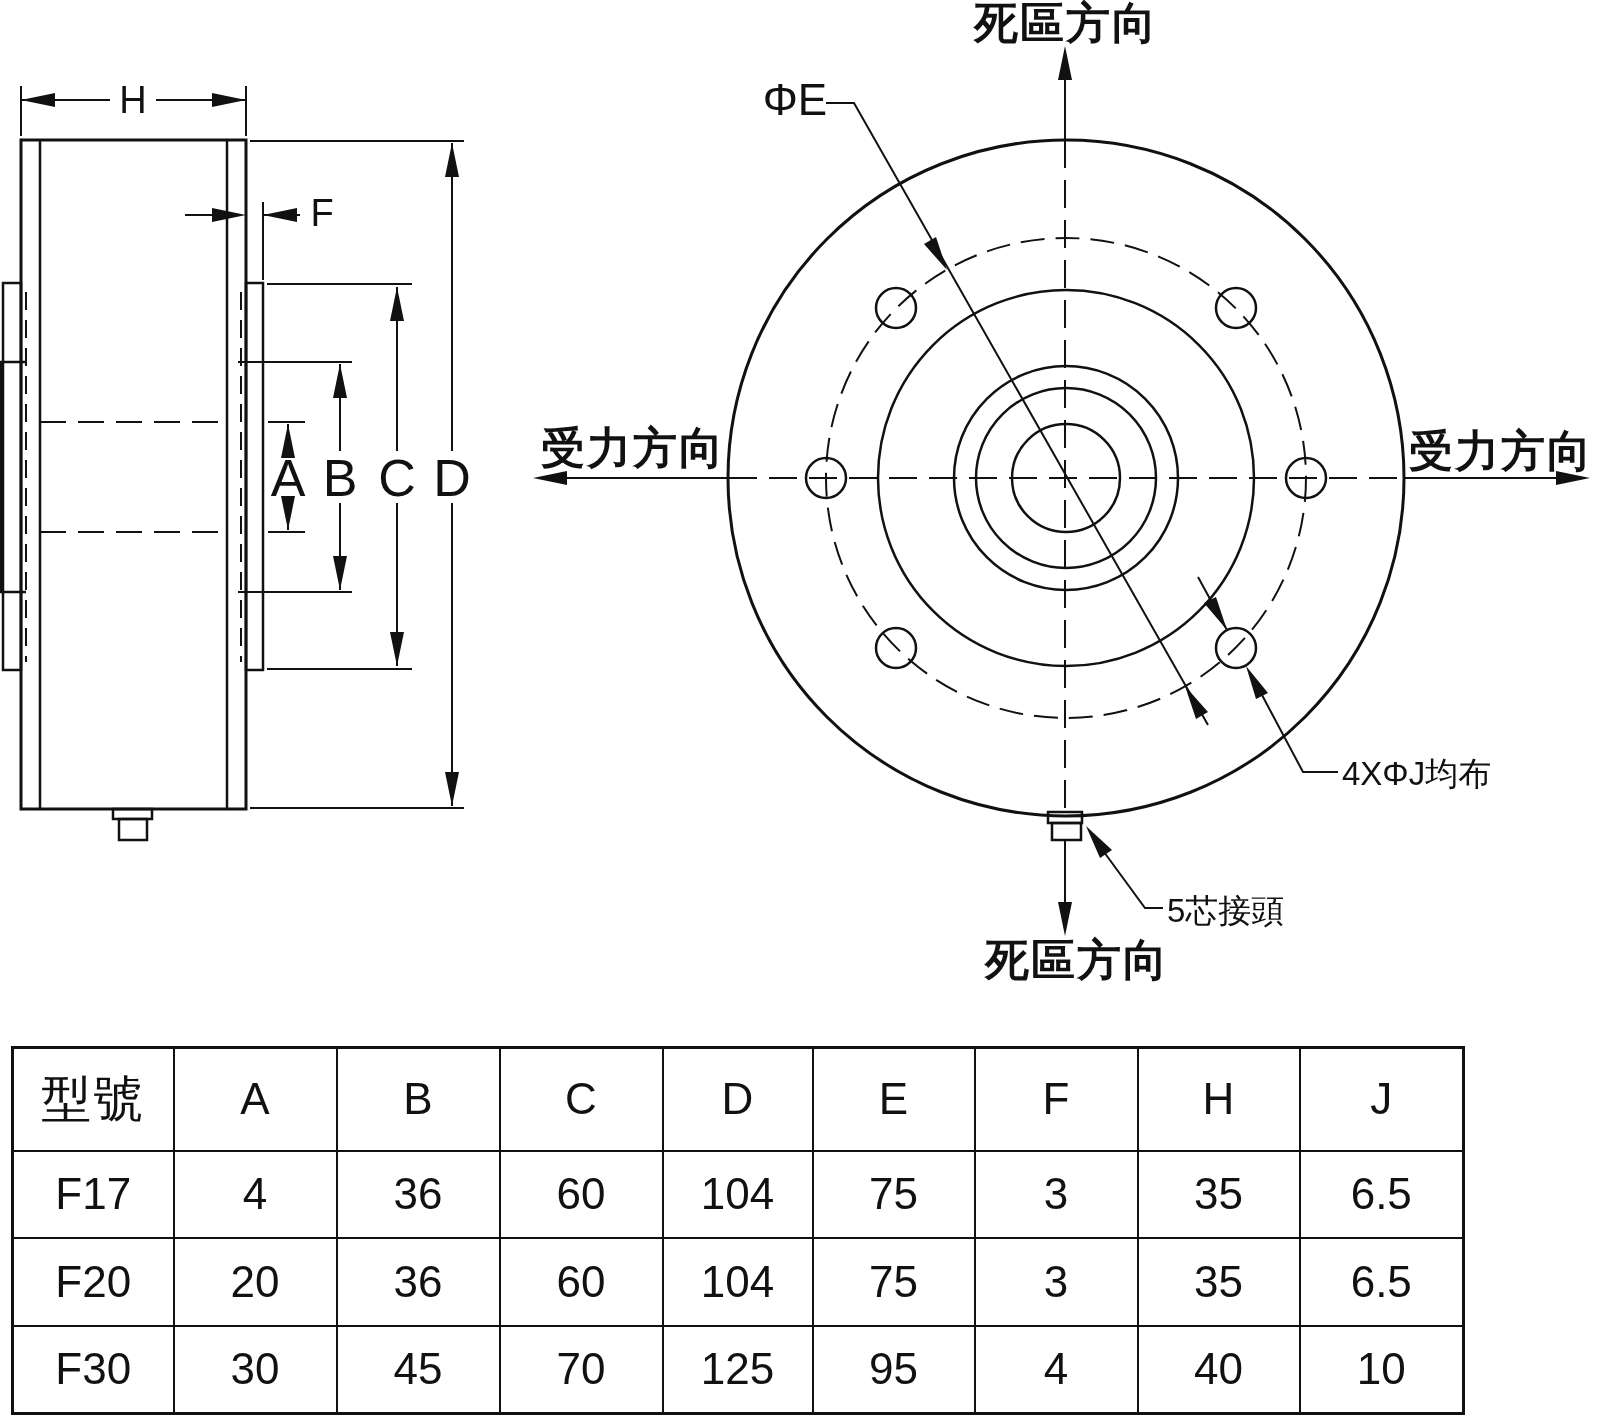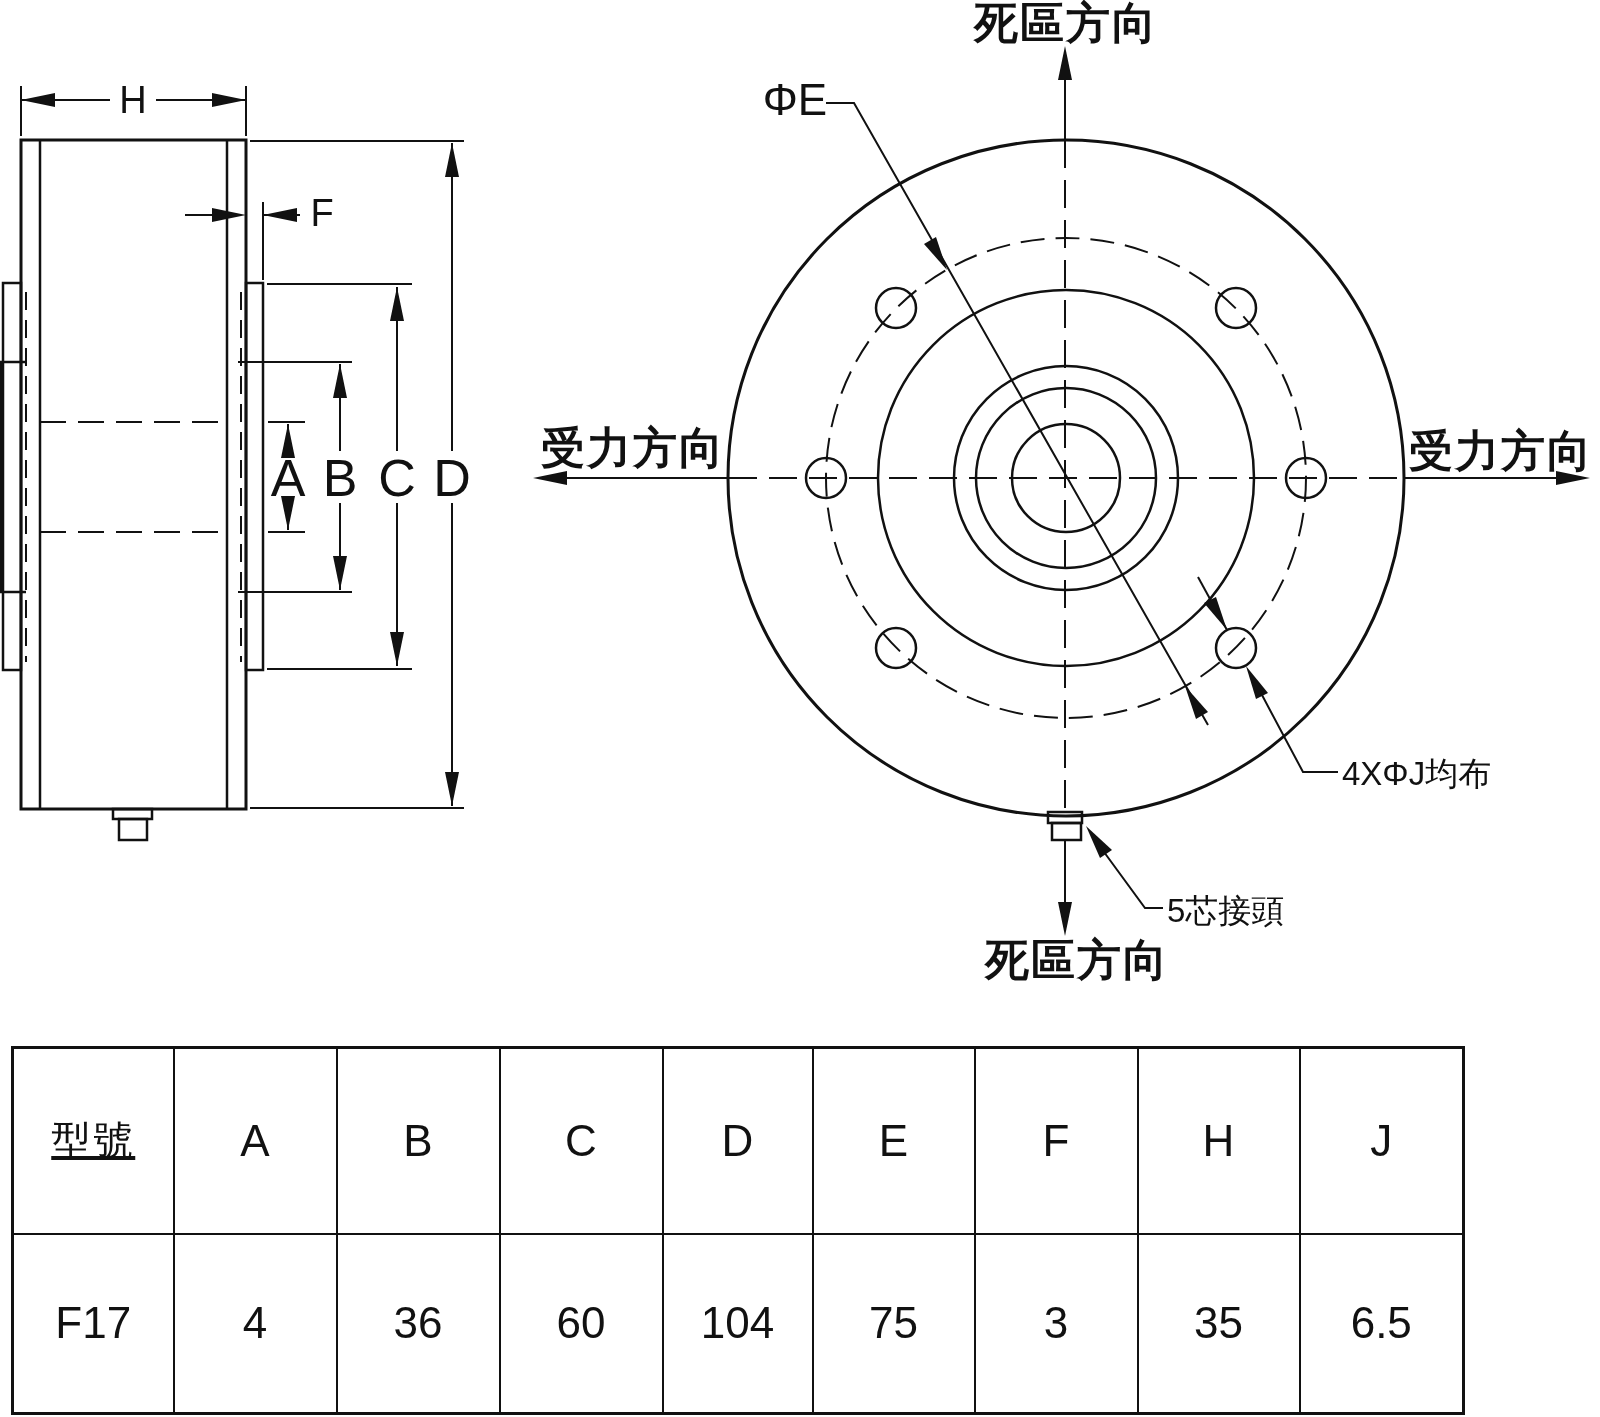--- a/index.html
+++ b/index.html
@@ -10,21 +10,21 @@
   .dim-letter{font-size:52px;}
   .dim-letter-sm{font-size:38px;}
   .cjk{font-size:44px;font-weight:bold;letter-spacing:2px;}
   .note{font-size:33px;}
   .phie{font-size:44px;}
   table.spec{position:absolute;left:11px;top:1046px;width:1451px;height:369px;
     border-collapse:collapse;table-layout:fixed;background:#fff;}
   table.spec td,table.spec th{border:2px solid #111;text-align:center;vertical-align:middle;
     font-size:44px;font-weight:normal;padding:0;color:#111;}
   table.spec{border:3px solid #111;}
-  table.spec th.model{font-size:40px;letter-spacing:2px;text-decoration:underline;}
+  table.spec th.model{font-size:50px;letter-spacing:2px;}
   table.spec tr.hdr{height:61px;}
   table.spec tr.datarow{height:59px;}
 </style>
 </head>
 <body>
 
 <div id="stage">
 
 <svg width="1600" height="1045" viewBox="0 0 1600 1045">
 
@@ -176,16 +176,38 @@
     <td>F17</td>
     <td>4</td>
     <td>36</td>
     <td>60</td>
     <td>104</td>
     <td>75</td>
     <td>3</td>
     <td>35</td>
     <td>6.5</td>
   </tr>
+  <tr class="datarow">
+    <td>F20</td>
+    <td>20</td>
+    <td>36</td>
+    <td>60</td>
+    <td>104</td>
+    <td>75</td>
+    <td>3</td>
+    <td>35</td>
+    <td>6.5</td>
+  </tr>
+  <tr class="datarow">
+    <td>F30</td>
+    <td>30</td>
+    <td>45</td>
+    <td>70</td>
+    <td>125</td>
+    <td>95</td>
+    <td>4</td>
+    <td>40</td>
+    <td>10</td>
+  </tr>
 </tbody>
     </table>
 
 </div>
 
 </body></html>

